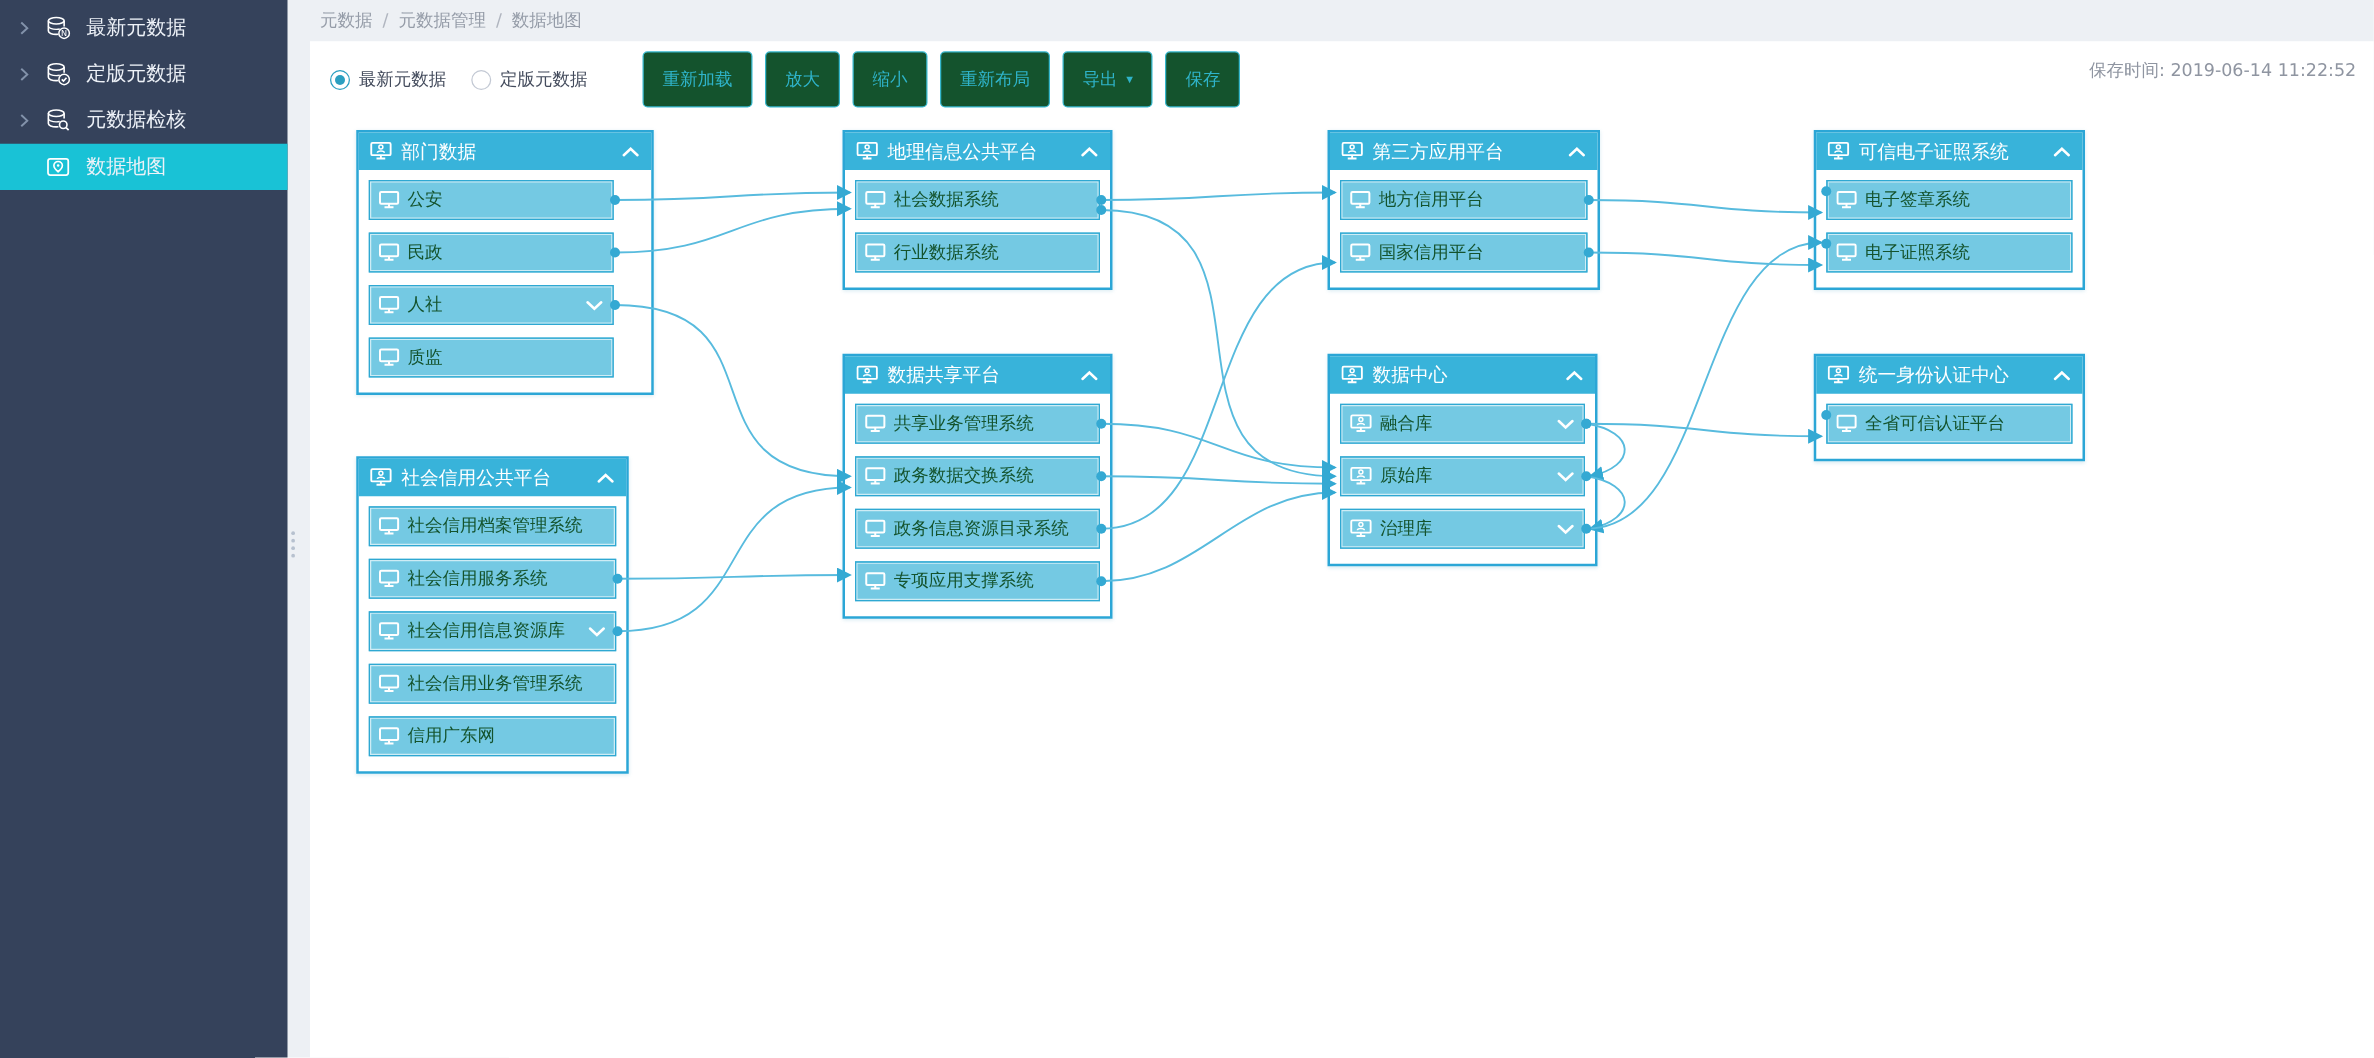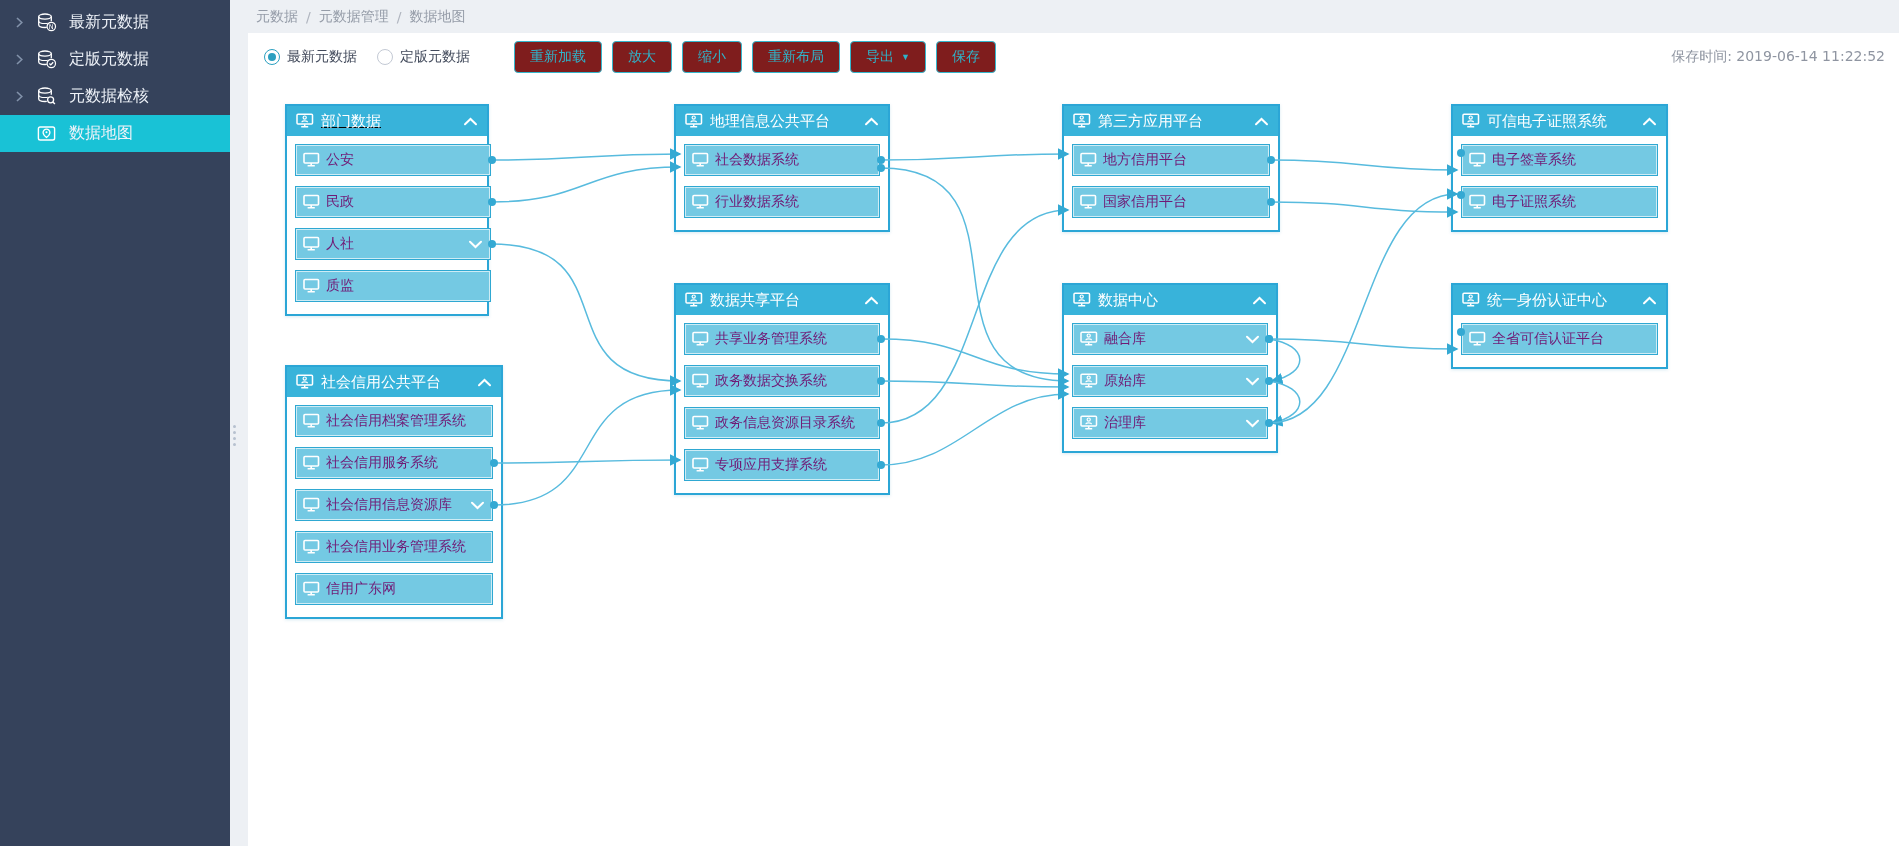--- a/index.html
+++ b/index.html
@@ -17,35 +17,35 @@
   
   .breadcrumb { position:absolute; left:256px; top:0; height:33px; display:flex; align-items:center; font-size:14px; color:#959ca8; z-index:4; }
   .breadcrumb .sep { margin:0 8px; color:#b0b5bf; }
   .panel { position:absolute; left:248px; top:33px; right:0; bottom:0; background:#ffffff; z-index:0; }
   .toolbar { position:absolute; left:264px; top:41px; display:flex; align-items:center; z-index:5; }
   .radio-opt { display:flex; align-items:center; margin-right:20px; font-size:14px; color:#434b5c; cursor:pointer; }
   .radio { width:16px; height:16px; border-radius:50%; background:#fff; border:1px solid #c3c9d4; margin-right:7px; position:relative; }
   .radio.checked { border:1px solid #2b9fc0; }
   .radio.checked::after { content:""; position:absolute; left:3px; top:3px; width:8px; height:8px; border-radius:50%; background:#2b9fc0; }
   .btn-row { display:flex; align-items:center; margin-left:24px; }
-  .tb-btn { height:32px; padding:0 15px; background:#7f1d1d; border:1px solid #35b7cd; border-radius:4px;
+  .tb-btn { height:45px; padding:0 15px; background:#14532d; border:1px solid #35b7cd; border-radius:4px;
             color:#2fb3c9; font-size:14px; margin-right:10px; cursor:pointer; display:flex; align-items:center;
-            font-family:Liberation Sans, sans-serif; }
+            font-family:Liberation Mono, monospace; }
   .tb-btn .caret { font-size:9px; margin-left:7px; }
   .savetime { position:absolute; right:14px; top:48px; font-size:14px; color:#8f95a1; z-index:5; }
   
   #groups-layer { position:absolute; left:0; top:0; width:1899px; height:846px; z-index:2; }
   #edges-svg { position:absolute; left:0; top:0; z-index:3; pointer-events:none; }
   .group { position:absolute; background:#fff; border:2px solid #2ba6d6; box-shadow:0 1px 3px rgba(40,140,180,.18); }
   .group-header { height:30px; background:#38b3da; display:flex; align-items:center; padding:0 9px; color:#fff; font-size:15px; cursor:move; }
   .group-header .g-icon { display:flex; margin-right:7px; }
   .group-header .g-chev { margin-left:auto; display:flex; cursor:pointer; }
   .node { position:absolute; height:32px; background:#74c9e3; border:1px solid #2fa8d2;
           box-shadow:inset 0 0 0 1px rgba(255,255,255,.65); display:flex; align-items:center;
-          color:#701a75; font-size:14px; padding:0 7px; cursor:pointer; }
+          color:#14532d; font-size:14px; padding:0 7px; cursor:pointer; }
   .node .n-icon { display:flex; margin-right:6px; }
   .node .n-chev { margin-left:auto; display:flex; }
   
   .grip { position:absolute; left:230px; top:416px; width:9px; height:38px; z-index:7;
           display:flex; flex-direction:column; align-items:center; justify-content:center; gap:3px; cursor:pointer; }
   .grip i { width:3px; height:3px; border-radius:50%; background:#b7c1cf; }
 </style>
 </head>
 <body>
 
@@ -161,21 +161,21 @@
 <div class="savetime">保存时间: 2019-06-14 11:22:52</div>
 
 <div class="grip">
     <i></i>
     <i></i>
     <i></i>
     <i></i>
   </div>
 
 <div id="groups-layer">
-    <div class="group" style="left: 285px; top: 104px; width: 204px; height: 212px; text-decoration: underline;">
+    <div class="group" style="left: 285px; top: 104px; width: 238px; height: 212px;">
       <div class="group-header">
       <span class="g-icon">
           <svg width="18" height="16" viewBox="0 0 18 16">
             <rect x="1" y="1.3" width="15.5" height="9.8" rx="1" fill="none" stroke="#fff" stroke-width="1.5"></rect>
             <circle cx="8.7" cy="4.6" r="1.6" fill="none" stroke="#fff" stroke-width="1.2"></circle>
             <path d="M5.9 9.2c0-1.9 5.6-1.9 5.6 0" fill="none" stroke="#fff" stroke-width="1.2"></path>
             <path d="M8.7 11.2v2 M5.2 13.8h7" stroke="#fff" stroke-width="1.5" fill="none"></path>
           </svg>
         </span>
       <span>部门数据</span>

